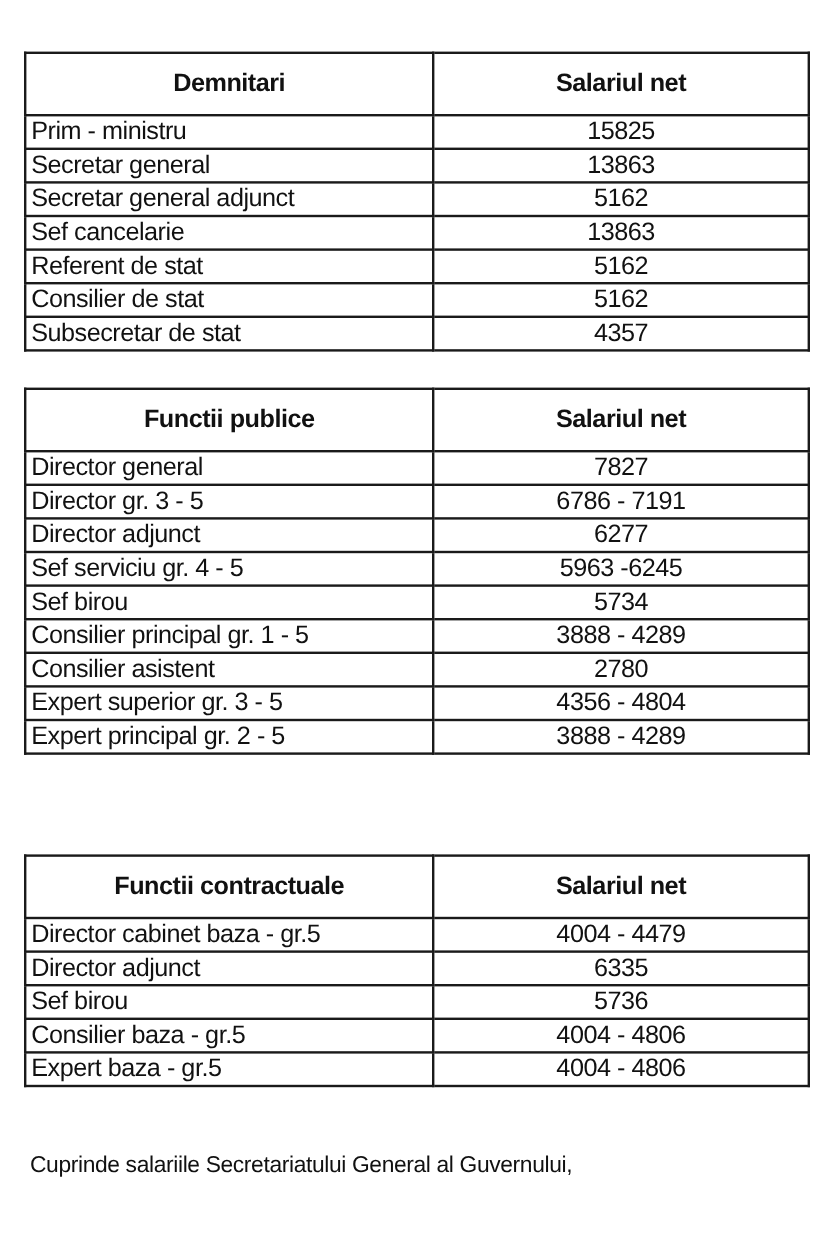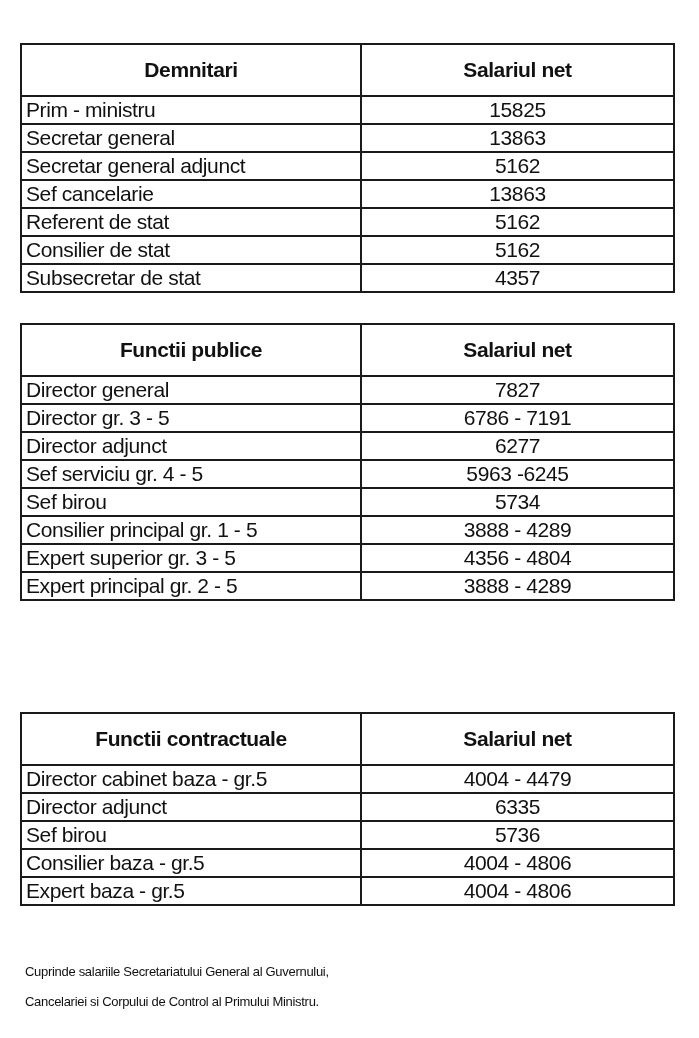--- a/index.html
+++ b/index.html
@@ -46,23 +46,24 @@
       padding: 0;
       border-radius: 10px;
     }
     #t1 { top: 43px; }
     #t2 { top: 323px; }
     #t3 { top: 712px; }
     .footnote {
       position: absolute;
       left: 25px;
       top: 957px;
-      font-size: 13px;
+      font-size: 19px;
       line-height: 30px;
       letter-spacing: -0.3px;
+      text-align: right;
     }
   </style>
 </head>
 <body>
 
 <table id="t1" class="salary-table">
   <colgroup>
       <col class="c1">
       <col class="c2">
     </colgroup>
@@ -134,20 +135,24 @@
       </tr>
       <tr>
         <td>Sef birou</td>
         <td class="val">5734</td>
       </tr>
       <tr>
         <td>Consilier principal gr. 1 - 5</td>
         <td class="val">3888 - 4289</td>
       </tr>
       <tr>
+        <td>Consilier asistent</td>
+        <td class="val">2780</td>
+      </tr>
+      <tr>
         <td>Expert superior gr. 3 - 5</td>
         <td class="val">4356 - 4804</td>
       </tr>
       <tr>
         <td>Expert principal gr. 2 - 5</td>
         <td class="val">3888 - 4289</td>
       </tr>
     </tbody>
 </table>
 
@@ -181,14 +186,13 @@
       </tr>
       <tr>
         <td>Expert baza - gr.5</td>
         <td class="val">4004 - 4806</td>
       </tr>
     </tbody>
 </table>
 
 <div class="footnote">
   <div>Cuprinde salariile Secretariatului General al Guvernului,</div>
-  <div>Cancelariei si Corpului de Control al Primului Ministru.</div>
 </div>
 
 </body></html>

